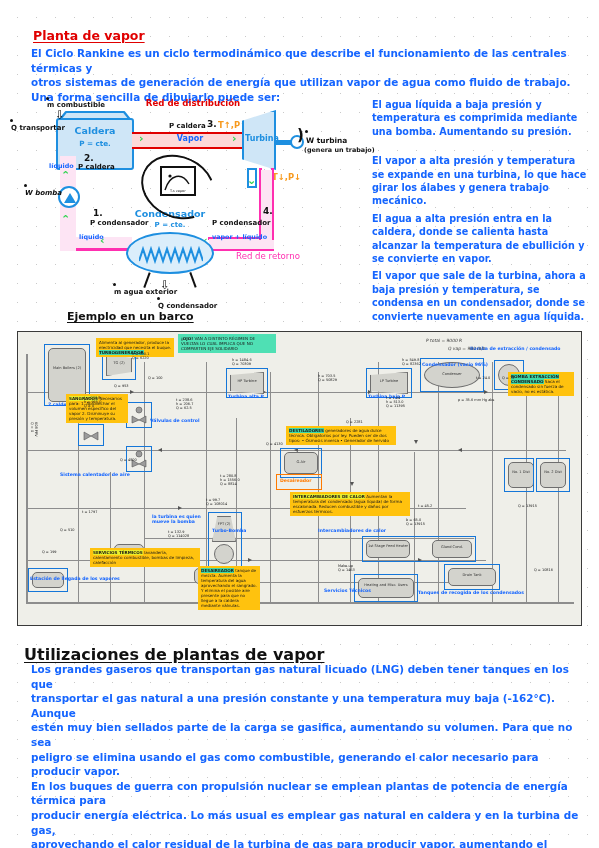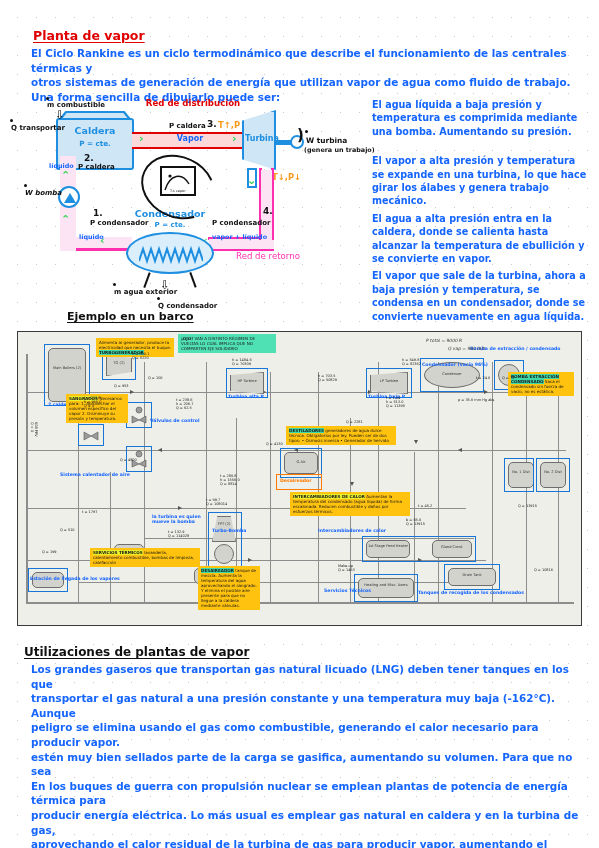--- a/index.html
+++ b/index.html
@@ -445,27 +445,27 @@
     <div class="num" style="left:64px;top:178px;">t = 1797</div>
 
     <div class="pencil" style="left:408px;top:6px;">P total = 9000 R</div>
     <div class="pencil" style="left:430px;top:14px;">Q vap = 960 lb/h</div>
 
     <div class="bl sm" style="left:306px;top:256px;">Servicios Técnicos</div>
     <div class="bl sm" style="left:262px;top:146px;color:#ff7a00;">Desaireador</div>
     <div class="bbox" style="left:258px;top:142px;width:46px;height:16px;border-color:#ff7a00;"></div>
   </div>
 
-  <div class="h-title blk ul" style="left:24px;top:645px;font-size:12px;">Utilizaciones de plantas de vapor</div>
+  <div class="h-title blk ul" style="left:24px;top:645px;font-size:16px;">Utilizaciones de plantas de vapor</div>
 
   <div class="para" style="left:31px;top:662px;width:552px;">
     <div>Los grandes gaseros que transportan gas natural licuado (LNG) deben tener tanques en los que</div>
     <div>transportar el gas natural a una presión constante y una temperatura muy baja (-162°C). Aunque</div>
+    <div>estén muy bien sellados parte de la carga se gasifica, aumentando su volumen. Para que no sea</div>
     <div>peligro se elimina usando el gas como combustible, generando el calor necesario para producir vapor.</div>
-    <div>estén muy bien sellados parte de la carga se gasifica, aumentando su volumen. Para que no sea</div>
     <div>En los buques de guerra con propulsión nuclear se emplean plantas de potencia de energía térmica para</div>
     <div>producir energía eléctrica. Lo más usual es emplear gas natural en caldera y en la turbina de gas,</div>
     <div>aprovechando el calor residual de la turbina de gas para producir vapor, aumentando el rendimiento de la</div>
 
   </div>
 
   <div class="para small" style="left:372px;top:98px;width:215px;">
       <div style="margin-bottom: 16px;">El agua líquida a baja presión y temperatura es comprimida mediante una bomba. Aumentando su presión.</div>
       <div style="margin-bottom: 4px;">El vapor a alta presión y temperatura se expande en una turbina, lo que hace girar los álabes y genera trabajo mecánico.</div>
       <div style="margin-bottom: 4px;">El agua a alta presión entra en la caldera, donde se calienta hasta alcanzar la temperatura de ebullición y se convierte en vapor.</div>

